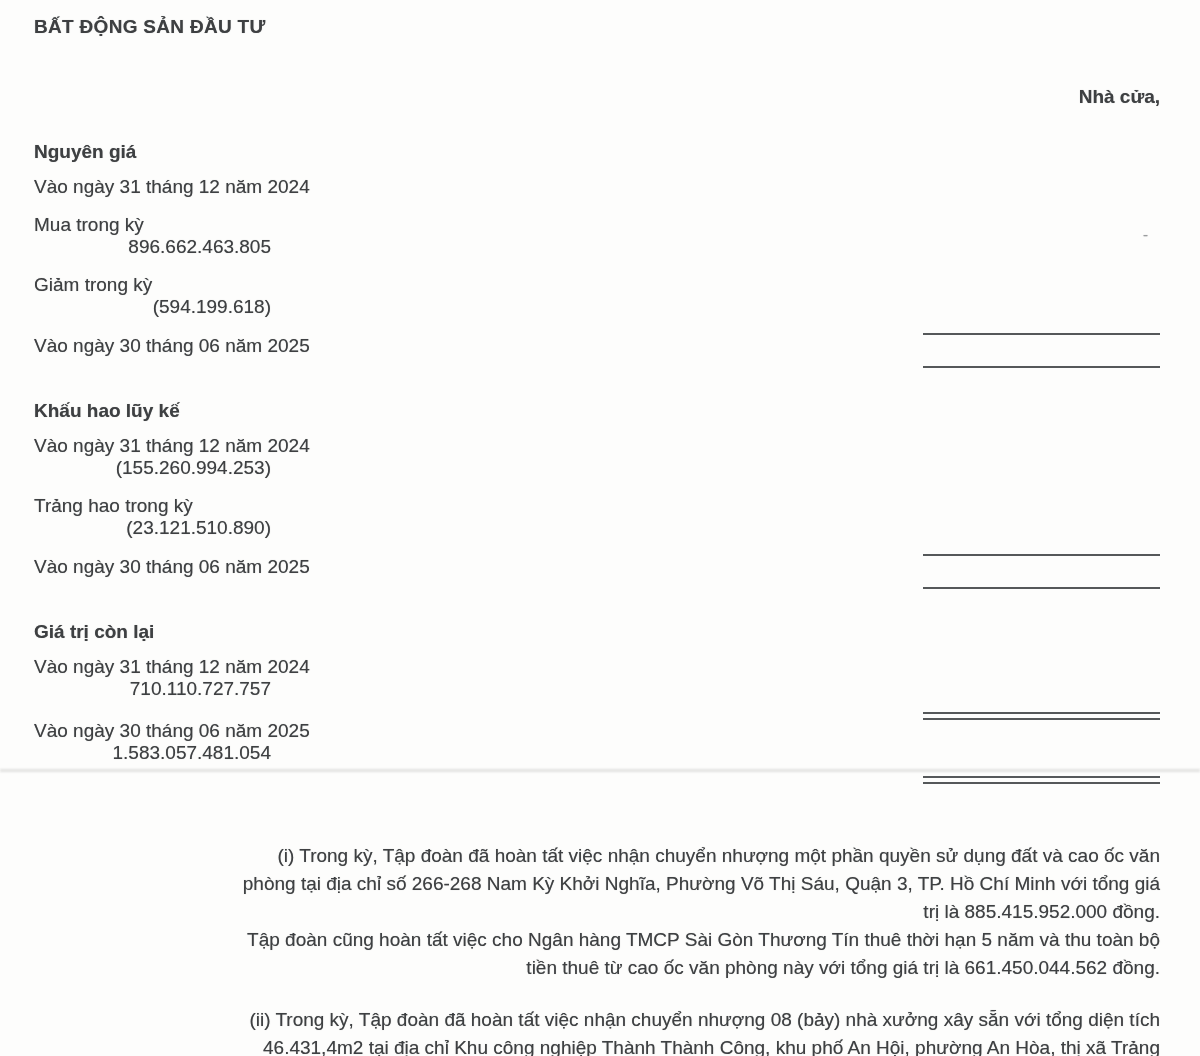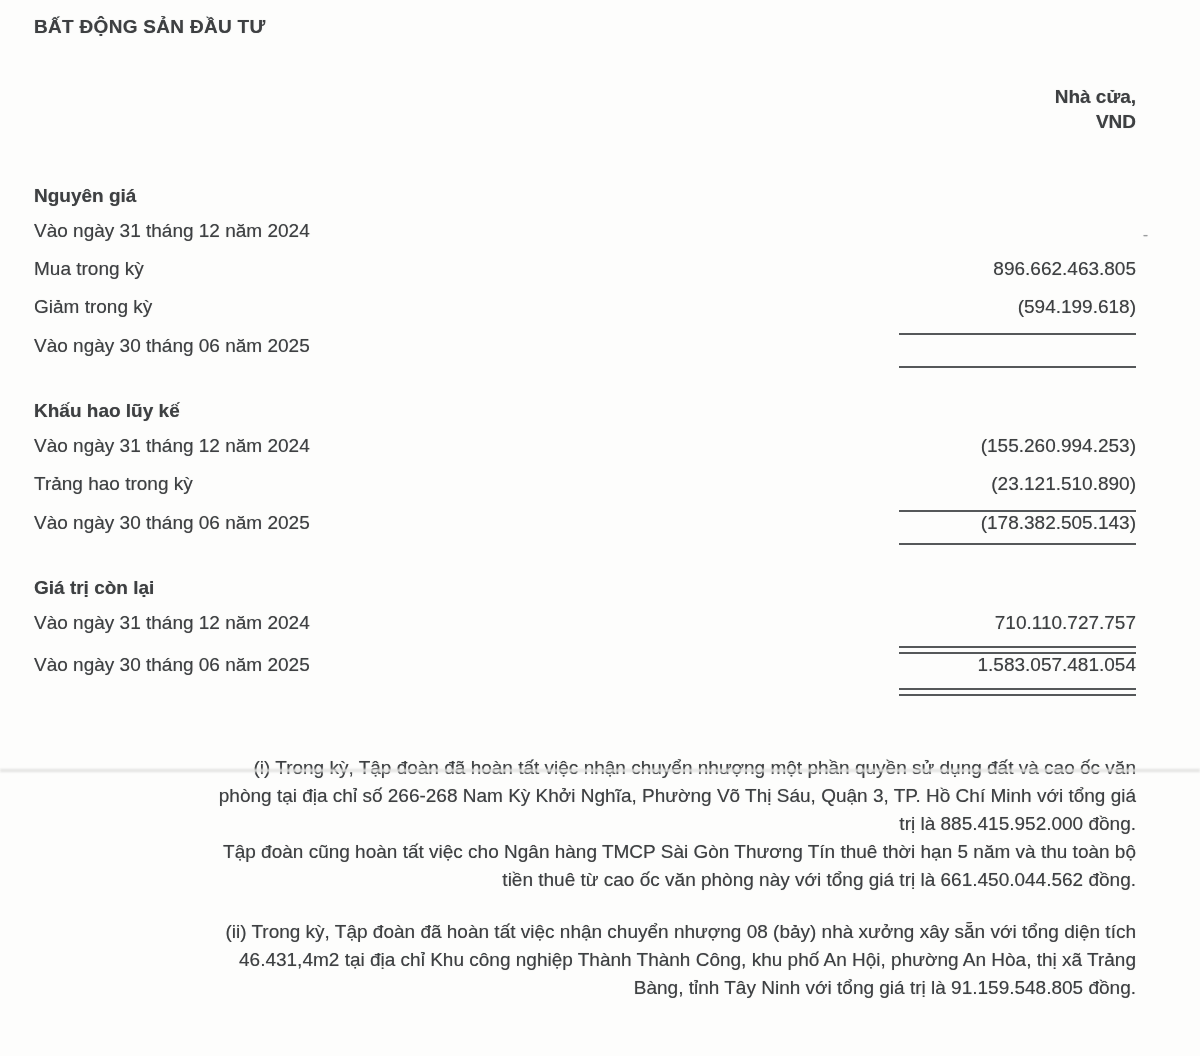--- a/index.html
+++ b/index.html
@@ -9,45 +9,46 @@
   }
   .page {
     position: relative;
     width: 1200px;
     height: 1056px;
     box-sizing: border-box;
     background: #fdfdfc;
     font-family: "Liberation Sans", "DejaVu Sans", sans-serif;
     color: #3e4042;
     font-size: 19px;
-    padding: 16px 64px 0 34px;
+    padding: 16px 40px 0 34px;
     overflow: hidden;
     text-shadow: 0 0 0.7px rgba(70,72,74,0.55);
   }
   .doc-title {
     font-weight: bold;
     letter-spacing: 0.3px;
     margin-bottom: 46px;
   }
   .col-header {
     text-align: right;
     font-weight: bold;
     line-height: 25px;
-    margin-bottom: 51px;
+    margin-bottom: 32px;
   }
   .section-title {
     font-weight: bold;
     margin-top: 0;
   }
   .section-title.gap-lg { margin-top: 32px; }
   .row {
     display: flex;
     justify-content: space-between;
     align-items: baseline;
     margin-top: 16px;
+    flex-direction: column;
   }
   .row.tight { margin-top: 13px; }
   .row .label { white-space: nowrap; }
   .row .value {
     width: 237px;
     text-align: right;
     white-space: nowrap;
   }
   .vrule {
     width: 237px;
@@ -93,21 +94,20 @@
 </style>
 </head>
 <body>
 
 <div class="page">
 
   <div class="doc-title">BẤT ĐỘNG SẢN ĐẦU TƯ</div>
 
   <div class="col-header">
     <div>Nhà cửa,</div>
-    <div>VND</div>
   </div>
 
   <div class="section-title">Nguyên giá</div>
 
   <div class="row tight">
     <span class="label">Vào ngày 31 tháng 12 năm 2024</span>
   </div>
   <div class="row">
     <span class="label">Mua trong kỳ</span>
     <span class="value">896.662.463.805</span>
@@ -128,21 +128,20 @@
     <span class="label">Vào ngày 31 tháng 12 năm 2024</span>
     <span class="value">(155.260.994.253)</span>
   </div>
   <div class="row">
     <span class="label">Trảng hao trong kỳ</span>
     <span class="value">(23.121.510.890)</span>
   </div>
   <div class="vrule"></div>
   <div class="row closing">
     <span class="label">Vào ngày 30 tháng 06 năm 2025</span>
-    <span class="value">(178.382.505.143)</span>
   </div>
   <div class="vrule after-closing"></div>
 
   <div class="section-title gap-lg">Giá trị còn lại</div>
 
   <div class="row tight">
     <span class="label">Vào ngày 31 tháng 12 năm 2024</span>
     <span class="value">710.110.727.757</span>
   </div>
   <div class="vrule2"></div>

